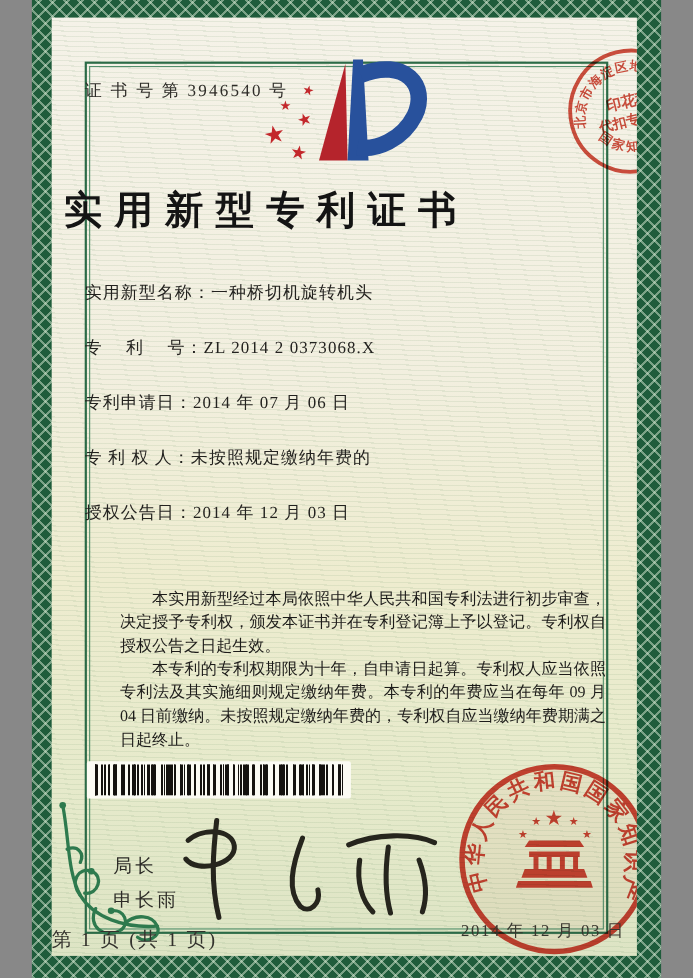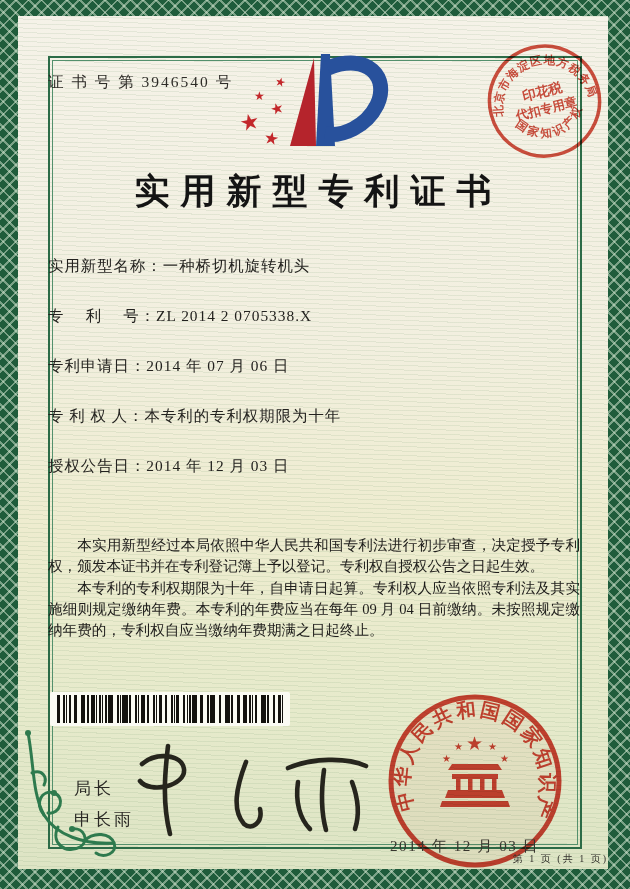--- a/index.html
+++ b/index.html
@@ -1,17 +1,17 @@
 <!DOCTYPE html>
 <html><head>
 <meta charset="utf-8">
 <style>
   html,body{margin:0;padding:0;background:#888;}
   .page{
-    position:relative;width:630px;height:889px;margin:0 auto;
+    position:relative;width:572px;height:889px;margin:0 auto;
     font-family:"Liberation Serif","DejaVu Serif",serif;
     background-color:#1f5c3b;
     background-image:
       repeating-linear-gradient(45deg, rgba(214,232,210,.50) 0 2px, transparent 2px 9px),
       repeating-linear-gradient(-45deg, rgba(214,232,210,.50) 0 2px, transparent 2px 9px);
     box-sizing:border-box;
     overflow:hidden;
   }
   .paper{
     position:absolute;left:18px;top:16px;right:22px;bottom:20px;
@@ -20,42 +20,42 @@
   }
   .paper::before{
     content:"";position:absolute;inset:-10px;pointer-events:none;
     background:repeating-linear-gradient(2deg, rgba(118,158,114,.14) 0 1px, transparent 1px 4.5px);
   }
   .frame{position:absolute;left:34px;top:44px;right:30px;bottom:24px;border:1px solid #53906c;pointer-events:none;}
   .frame::before{content:"";position:absolute;inset:-5px;border:2px solid #2c6b47;}
   .cert-no{position:absolute;left:30px;top:56px;font-size:15.5px;letter-spacing:2px;color:#2e2c28;}
   .logo-wrap{position:absolute;left:0;right:0;top:28px;text-align:center;}
   .tax-stamp{position:absolute;left:468px;top:26px;transform:rotate(-14deg);opacity:.93;mix-blend-mode:multiply;}
-  .title{position:absolute;left:0;right:0;top:152px;text-align:center;font-size:35px;font-weight:700;
+  .title{position:absolute;left:0;right:0;top:152px;text-align:left;font-size:35px;font-weight:700;
          letter-spacing:11px;text-indent:11px;color:#141414;}
   .fields{position:absolute;left:30px;top:240px;display:flex;flex-direction:column;gap:29px;
           font-size:15.4px;color:#23221f;letter-spacing:1px;}
   .field-row{white-space:nowrap;}
   .paras{position:absolute;left:30px;right:28px;top:519px;font-size:14.6px;line-height:1.46;
-         color:#1d1c1a;text-align:justify;}
+         color:#1d1c1a;text-align:justify;padding-left:32px;}
   .paras p{margin:0;text-indent:2em;}
   .barcode{position:absolute;left:32px;top:676px;width:240px;height:34px;background:#fbfbf3;
            border-radius:2px;padding:3px 7px;box-sizing:border-box;}
   .bars{width:100%;height:100%;
     background-image:
       repeating-linear-gradient(90deg,#14120e 0 2px,transparent 2px 6px),
       repeating-linear-gradient(90deg,#14120e 0 1px,transparent 1px 9px),
       repeating-linear-gradient(90deg,#14120e 0 3px,transparent 3px 17px),
       repeating-linear-gradient(90deg,#14120e 0 1px,transparent 1px 13px);
   }
   .sig-block{position:absolute;left:56px;top:758px;font-size:17px;color:#2b2a26;line-height:31px;letter-spacing:3px;font-family:Liberation Mono, monospace;}
   .sig-hand{position:absolute;left:102px;top:718px;}
   .seal{position:absolute;left:368px;top:676px;opacity:.95;mix-blend-mode:multiply;}
   .seal-date{position:absolute;left:372px;top:820px;font-size:15.2px;letter-spacing:1.5px;color:#38362e;}
-  .footer{position:absolute;left:0;right:0;bottom:3px;text-align:right;font-size:10px;
+  .footer{position:absolute;left:0;right:0;bottom:3px;text-align:left;font-size:18px;
           letter-spacing:2px;color:#33322d;}
   .flourish{position:absolute;left:-4px;bottom:2px;}
 </style>
 </head>
 <body>
 
 <div class="page">
   <div class="paper">
     <div class="frame"></div>
 
@@ -89,23 +89,23 @@
         </text>
         <text x="59" y="54" text-anchor="middle" font-size="13.5" font-weight="bold" fill="#cf4333">印花税</text>
         <text x="59" y="71" text-anchor="middle" font-size="12.5" font-weight="bold" fill="#cf4333">代扣专用章</text>
       </svg>
     </div>
 
     <div class="title">实用新型专利证书</div>
 
     <div class="fields">
       <div class="field-row"><span>实用新型名称：</span><span>一种桥切机旋转机头</span></div>
-      <div class="field-row"><span>专　 利　 号：</span><span>ZL 2014 2 0705338.X</span></div>
+      <div class="field-row"><span>专　 利　 号：</span><span>ZL 2014 2 0373068.X</span></div>
       <div class="field-row"><span>专利申请日：</span><span>2014 年 07 月 06 日</span></div>
-      <div class="field-row"><span>专 利 权 人：</span><span>本专利的专利权期限为十年</span></div>
+      <div class="field-row"><span>专 利 权 人：</span><span>未按照规定缴纳年费的</span></div>
       <div class="field-row"><span>授权公告日：</span><span>2014 年 12 月 03 日</span></div>
     </div>
 
     <div class="paras">
       <p>本实用新型经过本局依照中华人民共和国专利法进行初步审查，决定授予专利权，颁发本证书并在专利登记簿上予以登记。专利权自授权公告之日起生效。</p>
       <p>本专利的专利权期限为十年，自申请日起算。专利权人应当依照专利法及其实施细则规定缴纳年费。本专利的年费应当在每年 09 月 04 日前缴纳。未按照规定缴纳年费的，专利权自应当缴纳年费期满之日起终止。</p>
     </div>
 
     <div class="barcode">
       <div class="bars"></div>

